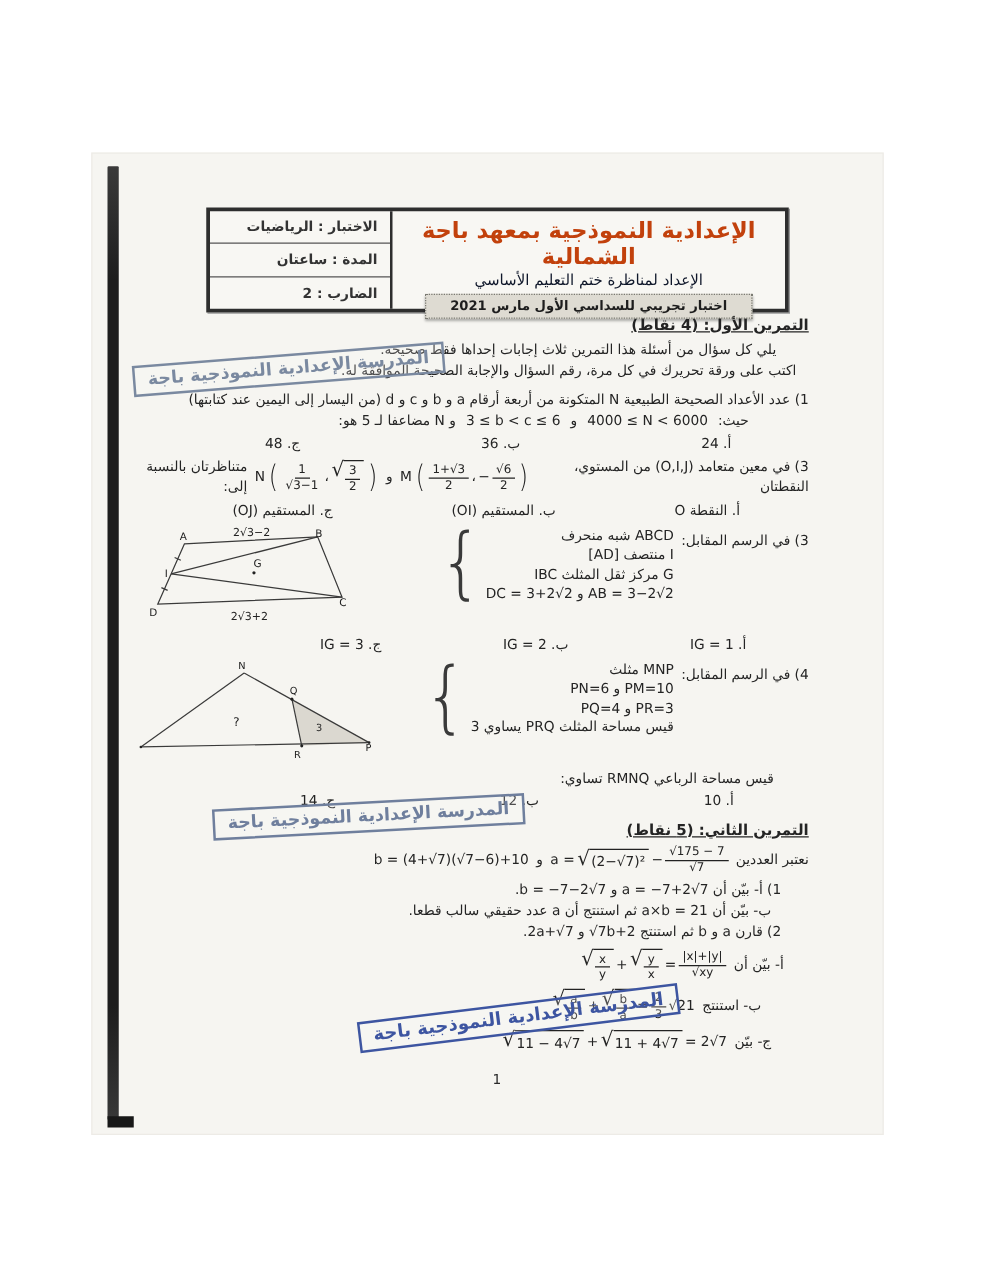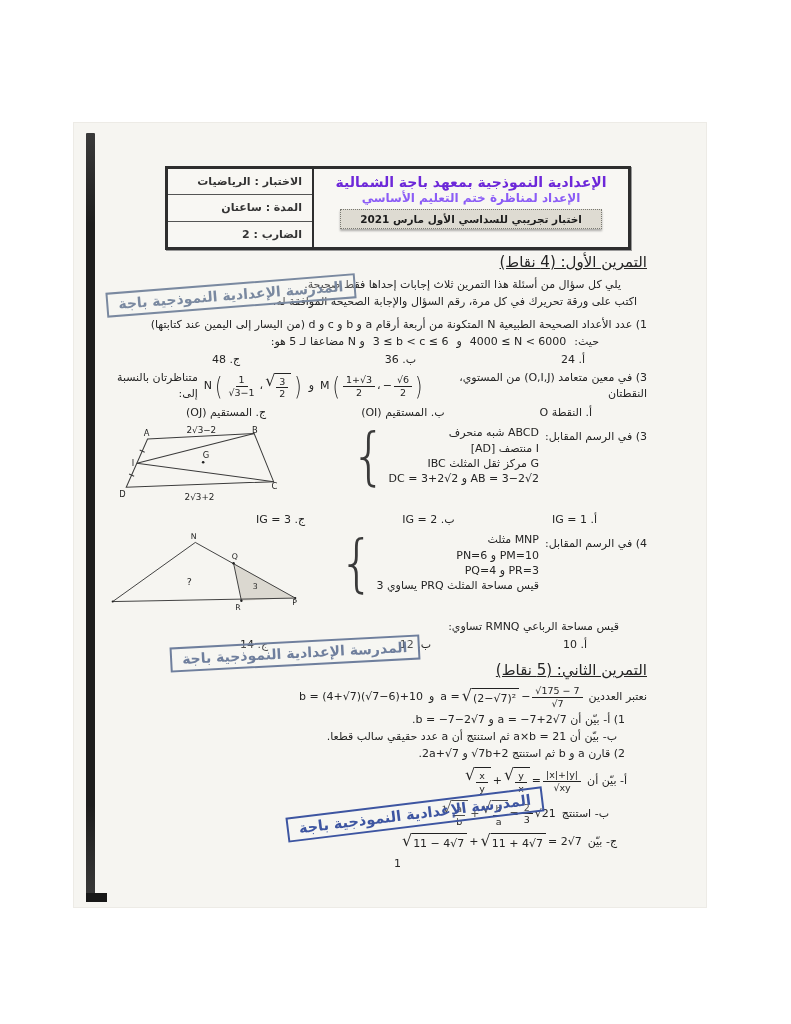--- a/index.html
+++ b/index.html
@@ -8,26 +8,26 @@
   .scanpage { position:absolute; left:73px; top:122px; width:634px; height:786px; background:#f6f5f1; border:1px solid #edebe6; }
   .edge { position:absolute; left:86px; top:133px; width:9px; height:763px; background:linear-gradient(180deg,#3a3a3a,#1d1d1d 12%,#1d1d1d 88%,#383838); border-radius:1px; }
   .edge-foot { position:absolute; left:86px; top:893px; width:21px; height:9px; background:#181818; }
 
   
   .header { position:absolute; left:165px; top:166px; width:466px; height:84px; border:3px solid #2e2e2e; display:flex; flex-direction:row; direction:ltr; background:#f8f7f3; box-shadow:1px 1px 0 #999; }
   .h-left { width:146px; border-right:2px solid #2e2e2e; display:flex; flex-direction:column; }
   .h-row { flex:1; display:flex; align-items:center; direction:rtl; padding:0 10px; font-size:11px; font-weight:bold; color:#333; }
   .h-row + .h-row { border-top:1px solid #555; }
   .h-right { flex:1; direction:rtl; text-align:center; padding:5px 8px 4px; }
-  .school1 { font-size:14px; font-weight:bold; color:#6d28d9; }
-  .school2 { font-size:12px; font-weight:bold; margin-top:1px; color:#8b5cf6; }
+  .school1 { font-size:18px; font-weight:bold; color:#c2410c; }
+  .school2 { font-size:12px; font-weight:normal; margin-top:1px; color:#0f172a; }
   .exambox { margin:4px auto 14px; width:88%; border:1px dotted #7a7a72; background:#dedbd2; box-shadow:0 2px 2px rgba(0,0,0,.3); font-size:10.5px; font-weight:bold; padding:3px 2px; color:#1d1d1d; }
 
   .content { position:absolute; left:100px; top:252px; width:547px; font-size:11px; line-height:1.45; color:#242424; }
-  .extitle { font-weight:normal; font-size:15px; text-decoration:underline; margin-bottom:3px; }
+  .extitle { font-weight:bold; font-size:12px; text-decoration:underline; margin-bottom:3px; }
   .line { margin:1px 0; }
   .indent1 { margin-right:26px; }
   .indent2 { margin-right:10px; }
   .qtop { margin-top:7px; }
   .cond { margin-right:48px; display:flex; gap:8px; align-items:center; }
   .ltr { direction:ltr; unicode-bidi:isolate; }
   .opts { display:flex; justify-content:space-between; margin:2px 0; }
   .o1 { padding:0 62px 0 112px; }
   .o2 { padding:0 55px 0 86px; }
   .o3 { padding:0 50px 0 156px; margin-top:2px; }

